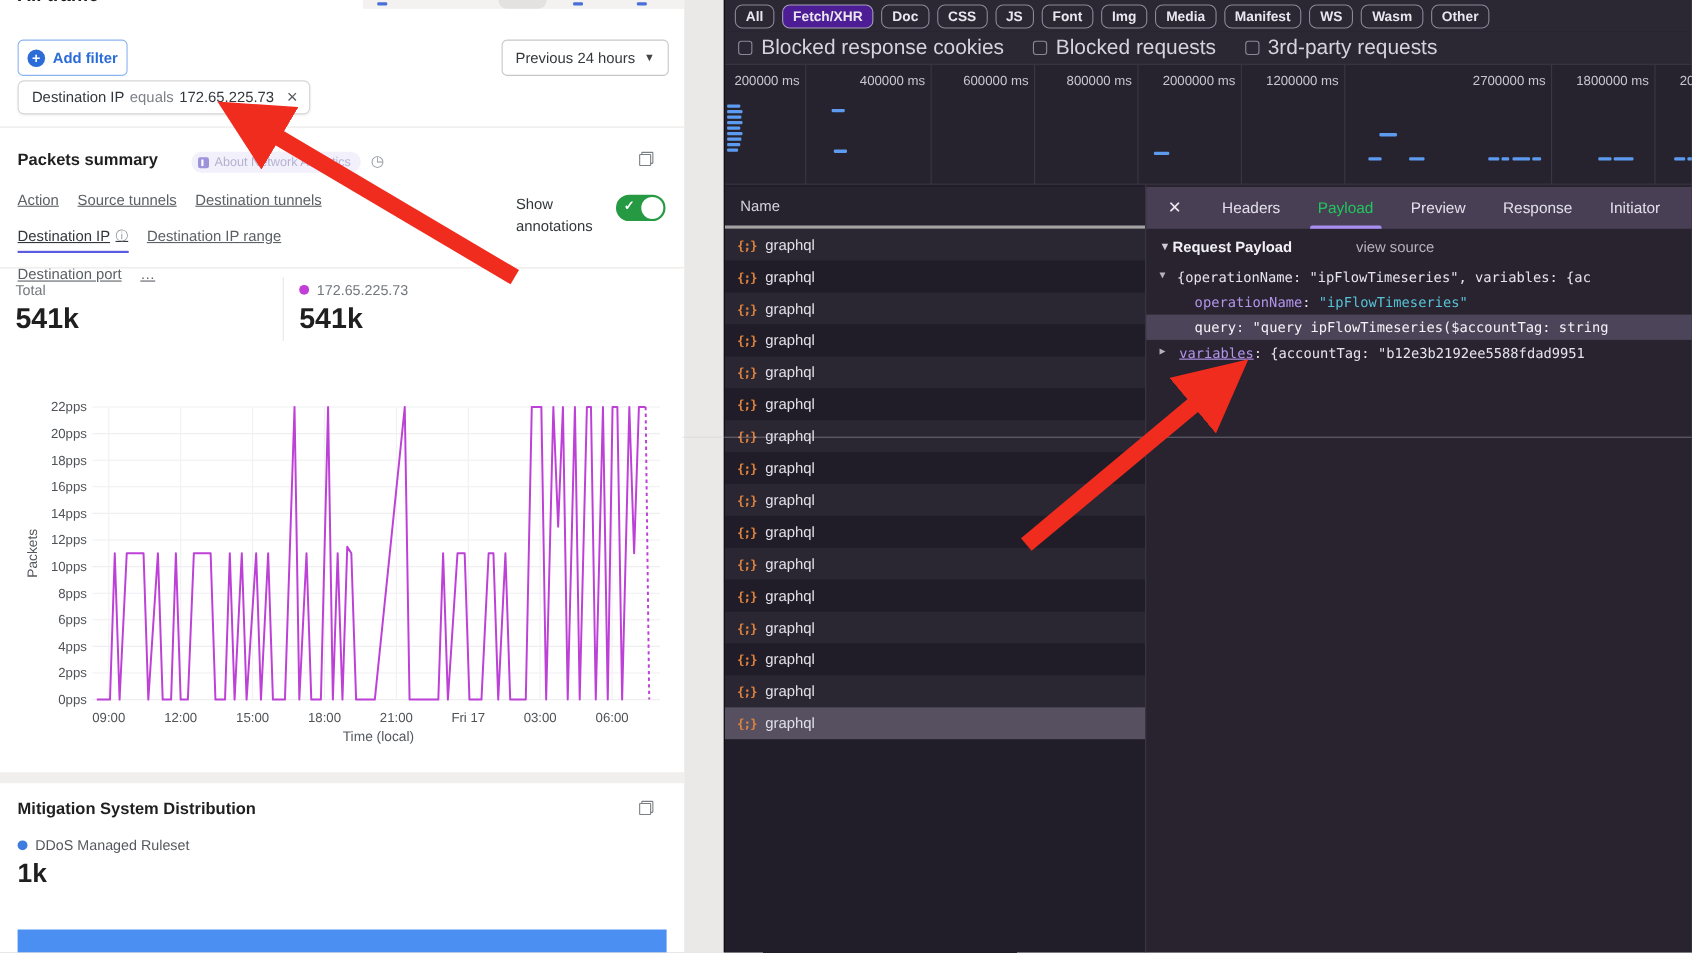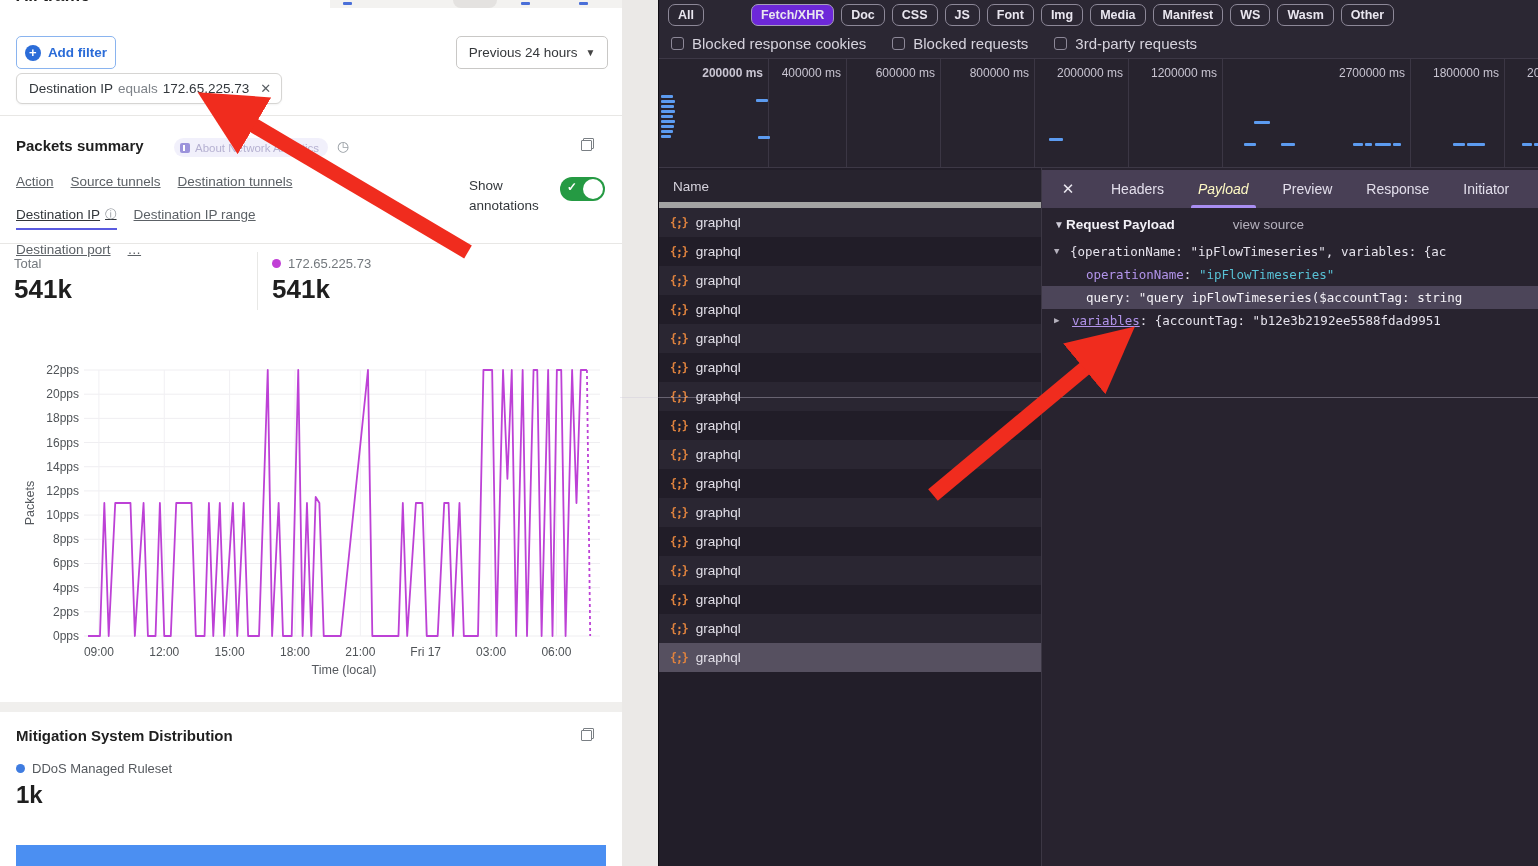--- a/index.html
+++ b/index.html
@@ -68,52 +68,52 @@
   .mit-value { position:absolute; left:16px; top:781px; font-size:24px; font-weight:700; color:#1f1f1f; }
   .mit-bar { position:absolute; left:16px; top:845px; width:590px; height:21px; }
 
   
   .devtools { position:absolute; left:658px; top:0; width:880px; height:866px; background:#211d27;
       border-left:1px solid #0f0d13; color:#dcd9e4; }
   .dt-pillbar { position:absolute; left:0; top:0; width:880px; height:29px; background:#2b2733;
       display:flex; align-items:center; gap:7px; padding-left:9px; }
   .pill { height:22px; padding:0 9px; border:1.5px solid #8d8898; border-radius:7px; color:#e9e6ef;
       font-size:12.5px; font-weight:600; display:inline-flex; align-items:center; cursor:pointer; white-space:nowrap; }
-  .pill.active { background:#6d28d9; border-color:#a79fba;margin-left:40px; }
+  .pill.active { background:#4c1d95; border-color:#a79fba; }
   .dt-checkbar { position:absolute; left:0; top:29px; width:880px; height:30px; background:#2b2733;
       border-bottom:1px solid #3d3846; display:flex; align-items:center; gap:26px; padding-left:12px; }
-  .dt-check { display:inline-flex; align-items:center; gap:8px; font-size:15px; color:#d6d3dd; cursor:pointer; }
+  .dt-check { display:inline-flex; align-items:center; gap:8px; font-size:19px; color:#d6d3dd; cursor:pointer; }
   .dt-check .box { width:13px; height:13px; border:1.5px solid #8d8898; border-radius:3px; background:transparent; }
 
   .timeline { position:absolute; left:0; top:59px; width:880px; height:109px; background:#27232e;
       border-bottom:1px solid #3d3846; overflow:hidden; }
   .tl-cell { position:absolute; top:0; height:109px; border-right:1px solid #3b3644; }
   .tl-label { position:absolute; top:7px; right:5px; font-size:12px; color:#c9c5d2; white-space:nowrap; }
   .tl-mark { position:absolute; height:3px; border-radius:1px; }
 
   .req-panel { position:absolute; left:0; top:168px; width:382px; height:698px; background:#221e29; }
   .req-header { position:absolute; left:0; top:2px; width:382px; height:38px; background:#27232e;
-      border-bottom:6px solid #a3a3a3; display:flex; align-items:center; padding-left:14px;
+      border-bottom:3px solid #a3a3a3; display:flex; align-items:center; padding-left:14px;
       font-size:13.5px; color:#d6d3dd; }
   .req-rows { position:absolute; left:0; top:40px; width:382px; }
   .req-row { height:29px; display:flex; align-items:center; gap:8px; padding-left:11px;
       font-size:13.5px; color:#e2dfe8; cursor:pointer; }
   .req-row.odd { background:#2a2632; } .req-row.even { background:#211d28; }
   .req-row.selected { background:#565060; }
   .json-icon { color:#e0833e; font-size:11.5px; font-weight:700; letter-spacing:-1px;
       font-family:"DejaVu Sans Mono", monospace; }
 
   .detail-panel { position:absolute; left:382px; top:168px; width:498px; height:698px;
       background:#28232f; border-left:1px solid #3c3744; }
   .detail-tabs { position:absolute; left:0; top:2px; width:498px; height:38px; background:#483f55;
       display:flex; align-items:center; }
   .detail-close { width:52px; text-align:center; font-size:15px; color:#ece9f2; cursor:pointer; }
   .detail-tab { position:relative; height:38px; display:flex; align-items:center; padding:0 17px;
       font-size:14px; color:#e3dfec; cursor:pointer; white-space:nowrap; }
-  .detail-tab.active { color:#fef9c3;font-style:italic; }
+  .detail-tab.active { color:#22c55e; }
   .detail-tab.active::after { content:""; position:absolute; left:10px; right:10px; bottom:0; height:3px;
       background:#a98ef2; border-radius:2px 2px 0 0; }
 
   .payload { position:absolute; left:0; top:40px; width:498px; }
   .pl-title-row { height:32px; display:flex; align-items:center; padding-left:12px; }
   .pl-title { font-size:13.5px; font-weight:700; color:#f2f0f6; }
   .pl-caret { color:#cfccd8; font-size:10px; margin-right:2px; }
   .pl-viewsource { margin-left:58px; font-size:13.5px; color:#b5b1bd; cursor:pointer; }
   .code { font-family:"DejaVu Sans Mono", monospace; font-size:12.5px; line-height:23px; white-space:nowrap; overflow:hidden; }
   .pl-line { padding-left:28px; position:relative; color:#d8d4e0; }
@@ -299,21 +299,21 @@
           <span class="box"></span>
           <span>Blocked requests</span>
         </label>
         <label class="dt-check">
           <span class="box"></span>
           <span>3rd-party requests</span>
         </label>
       </div>
 
     <div class="timeline" id="dt-timeline">
-        <div class="tl-cell" style="left: 16px; width: 94px; font-weight: bold;">
+        <div class="tl-cell" style="left: 0px; width: 74px;">
           <span class="tl-label">200000 ms</span>
         </div>
         <div class="tl-cell" style="left: 94px; width: 94px;">
           <span class="tl-label">400000 ms</span>
         </div>
         <div class="tl-cell" style="left: 188px; width: 94px;">
           <span class="tl-label">600000 ms</span>
         </div>
         <div class="tl-cell" style="left: 282px; width: 94px;">
           <span class="tl-label">800000 ms</span>

